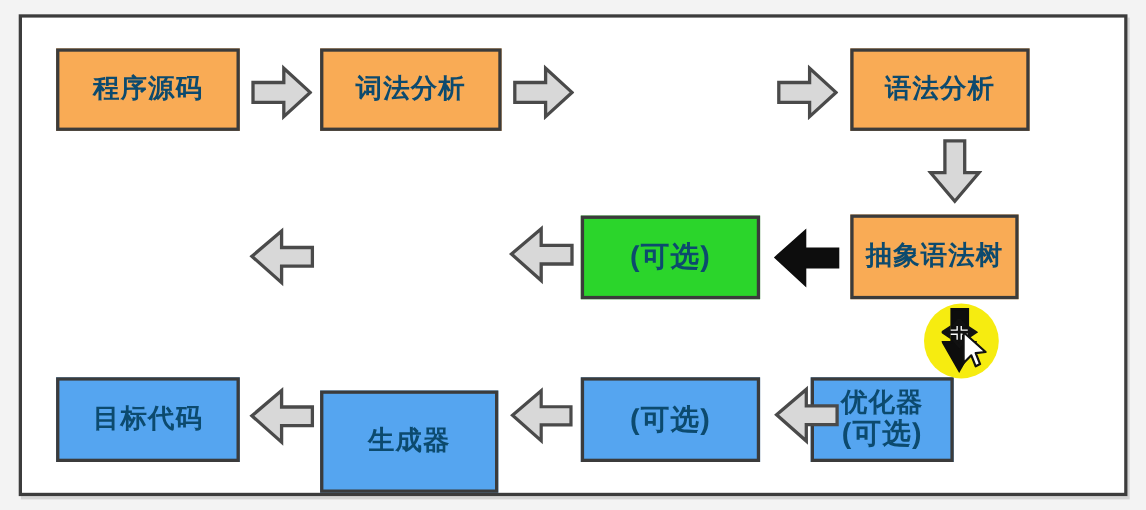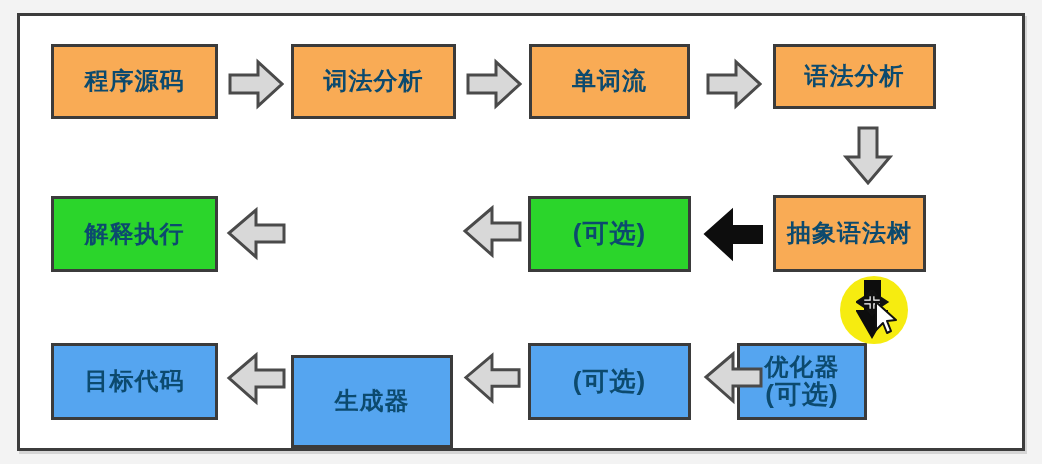--- a/index.html
+++ b/index.html
@@ -47,30 +47,24 @@
 
 <div id="stage">
   <div id="frame" style="background: rgb(255, 255, 255);"></div>
 
   <div class="box c-orange" style="left:51px;top:44px;width:167px;height:75px">
     <span class="lbl">程序源码</span>
   </div>
   <div class="box c-orange" style="left:291px;top:44px;width:165px;height:75px">
     <span class="lbl">词法分析</span>
   </div>
-  <div class="box c-orange" style="left:529px;top:44px;width:161px;height:75px">
-    <span class="lbl">单词流</span>
-  </div>
-  <div class="box c-orange" style="left:773px;top:44px;width:163px;height:65px">
+  <div class="box c-orange" style="left:773px;top:44px;width:163px;height:75px">
     <span class="lbl">语法分析</span>
   </div>
 
-  <div class="box c-green" style="left:51px;top:196px;width:167px;height:76px">
-    <span class="lbl">解释执行</span>
-  </div>
   <div class="box c-green" style="left:528px;top:196px;width:163px;height:76px">
     <span class="lbl sub">(可选)</span>
   </div>
   <div class="box c-orange" style="left:773px;top:195px;width:153px;height:77px">
     <span class="lbl">抽象语法树</span>
   </div>
 
   <div class="box c-blue" style="left:51px;top:343px;width:167px;height:77px">
     <span class="lbl">目标代码</span>
   </div>

